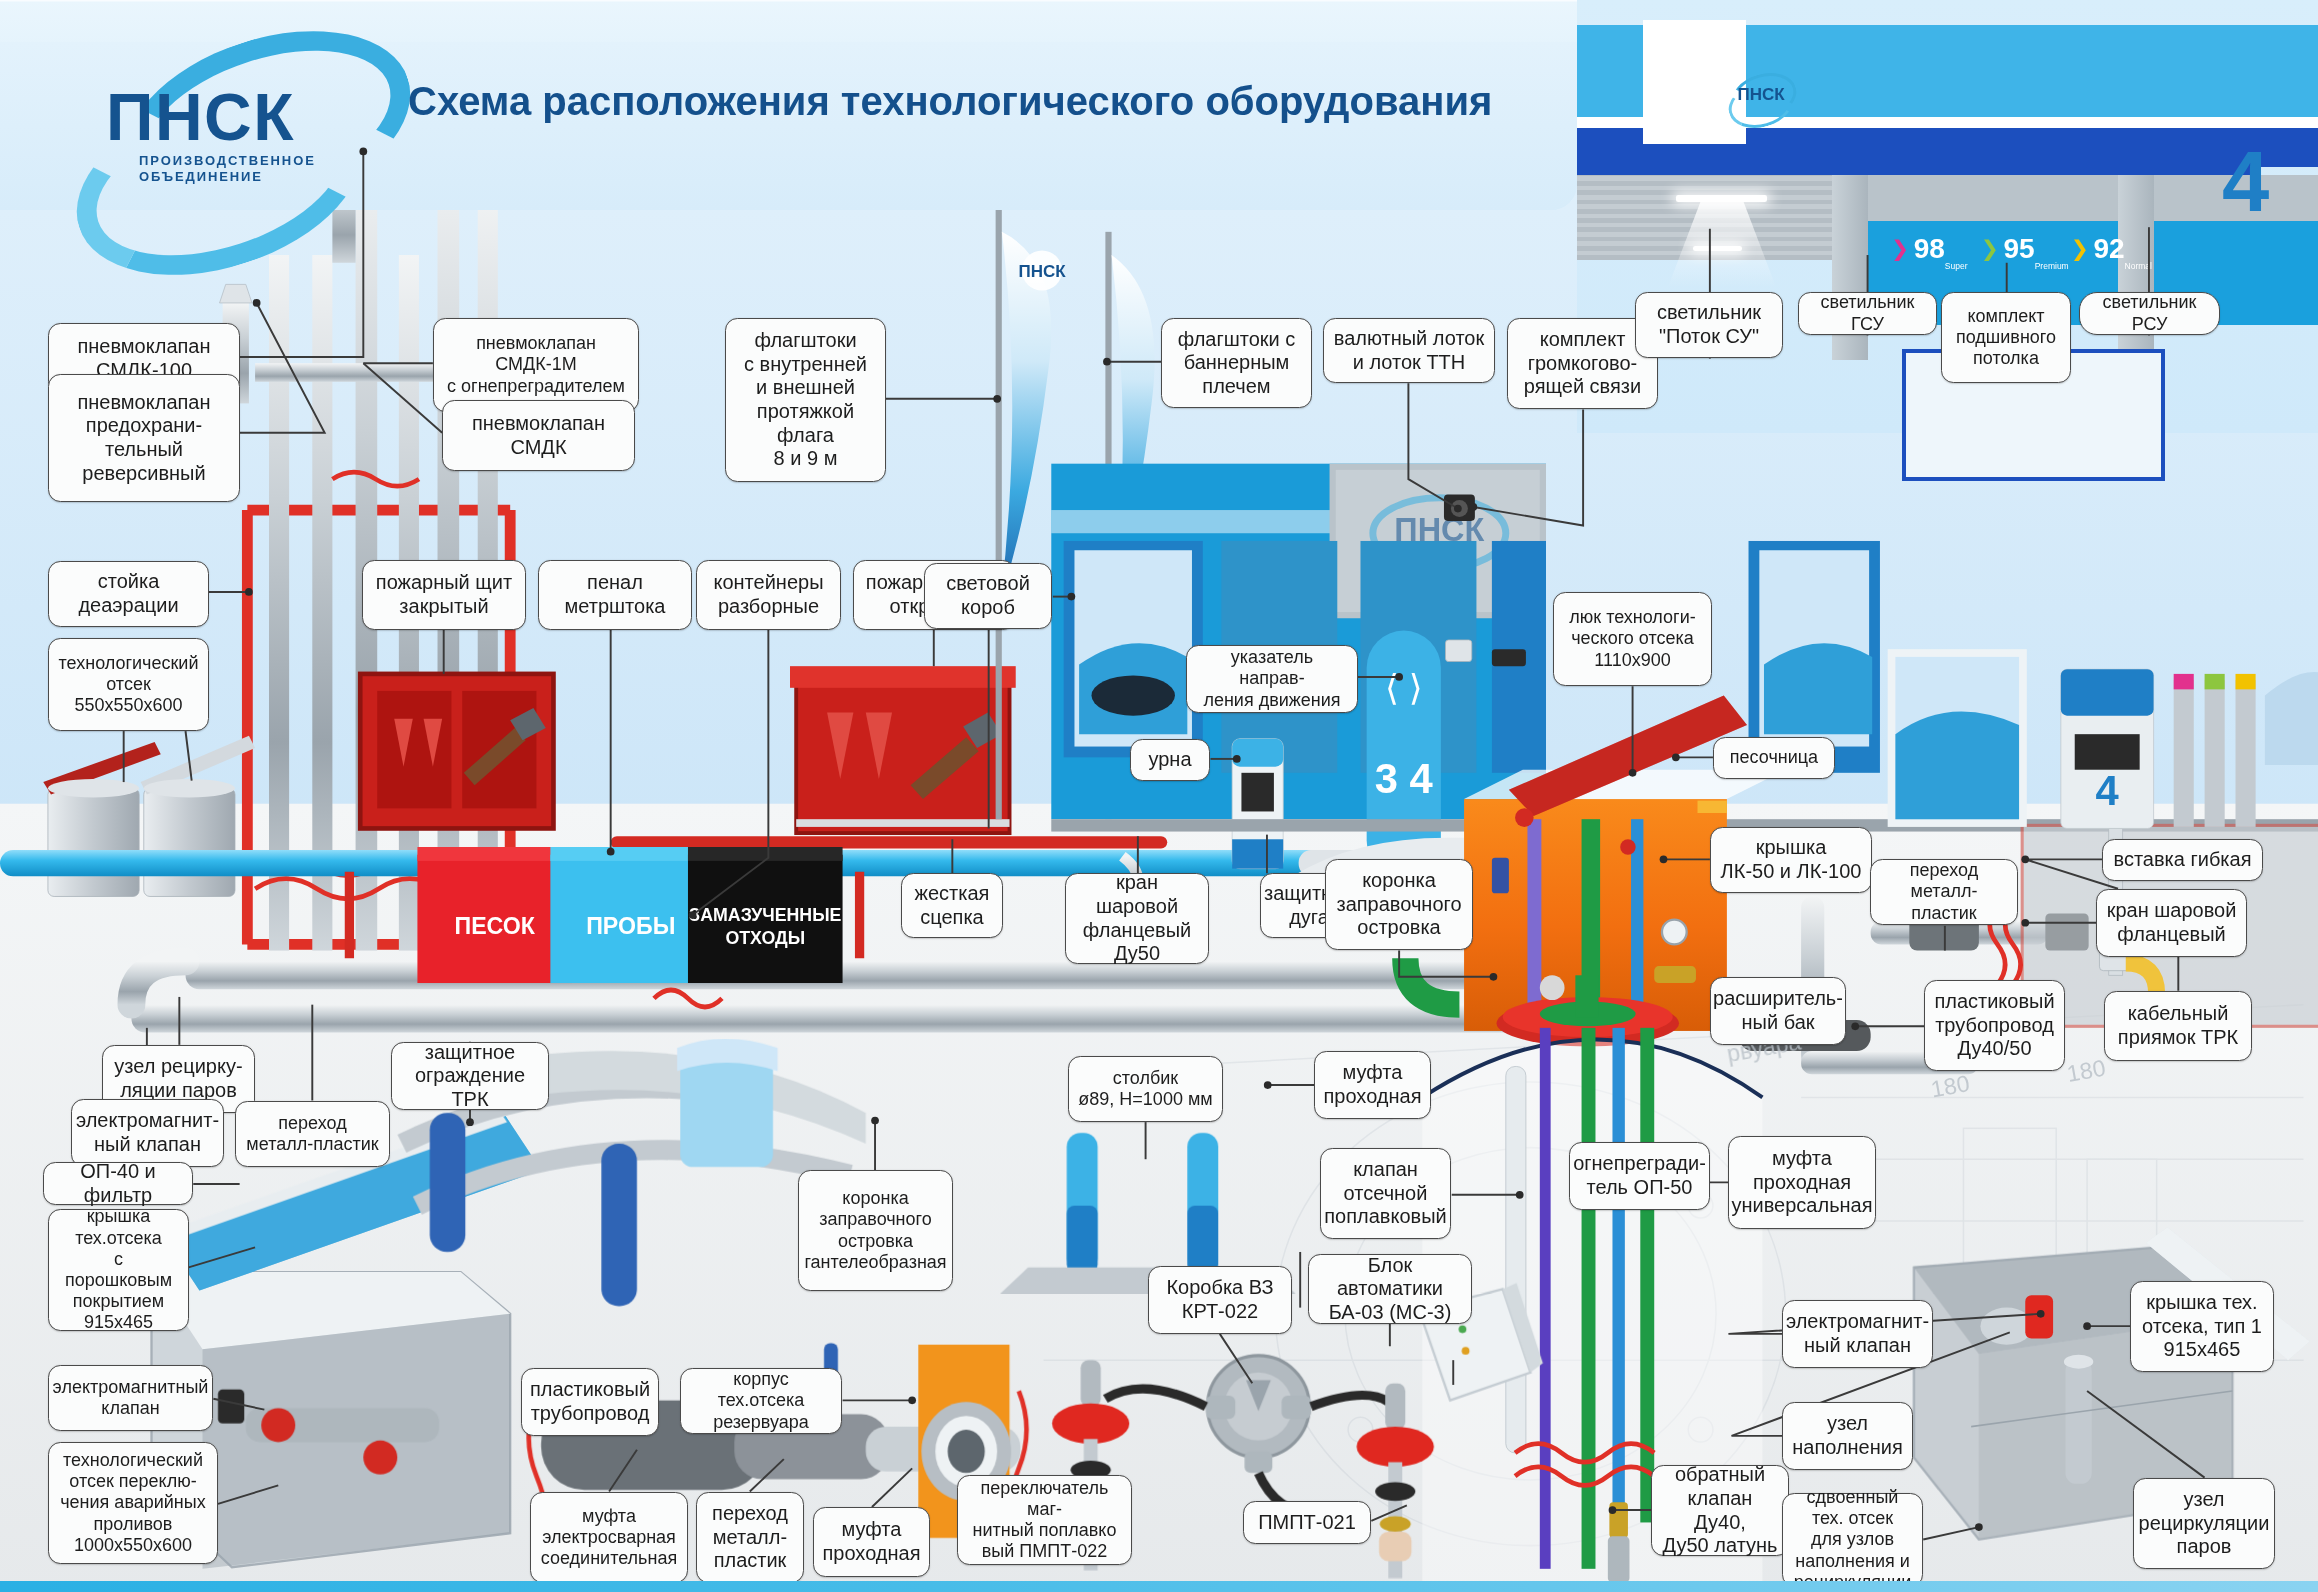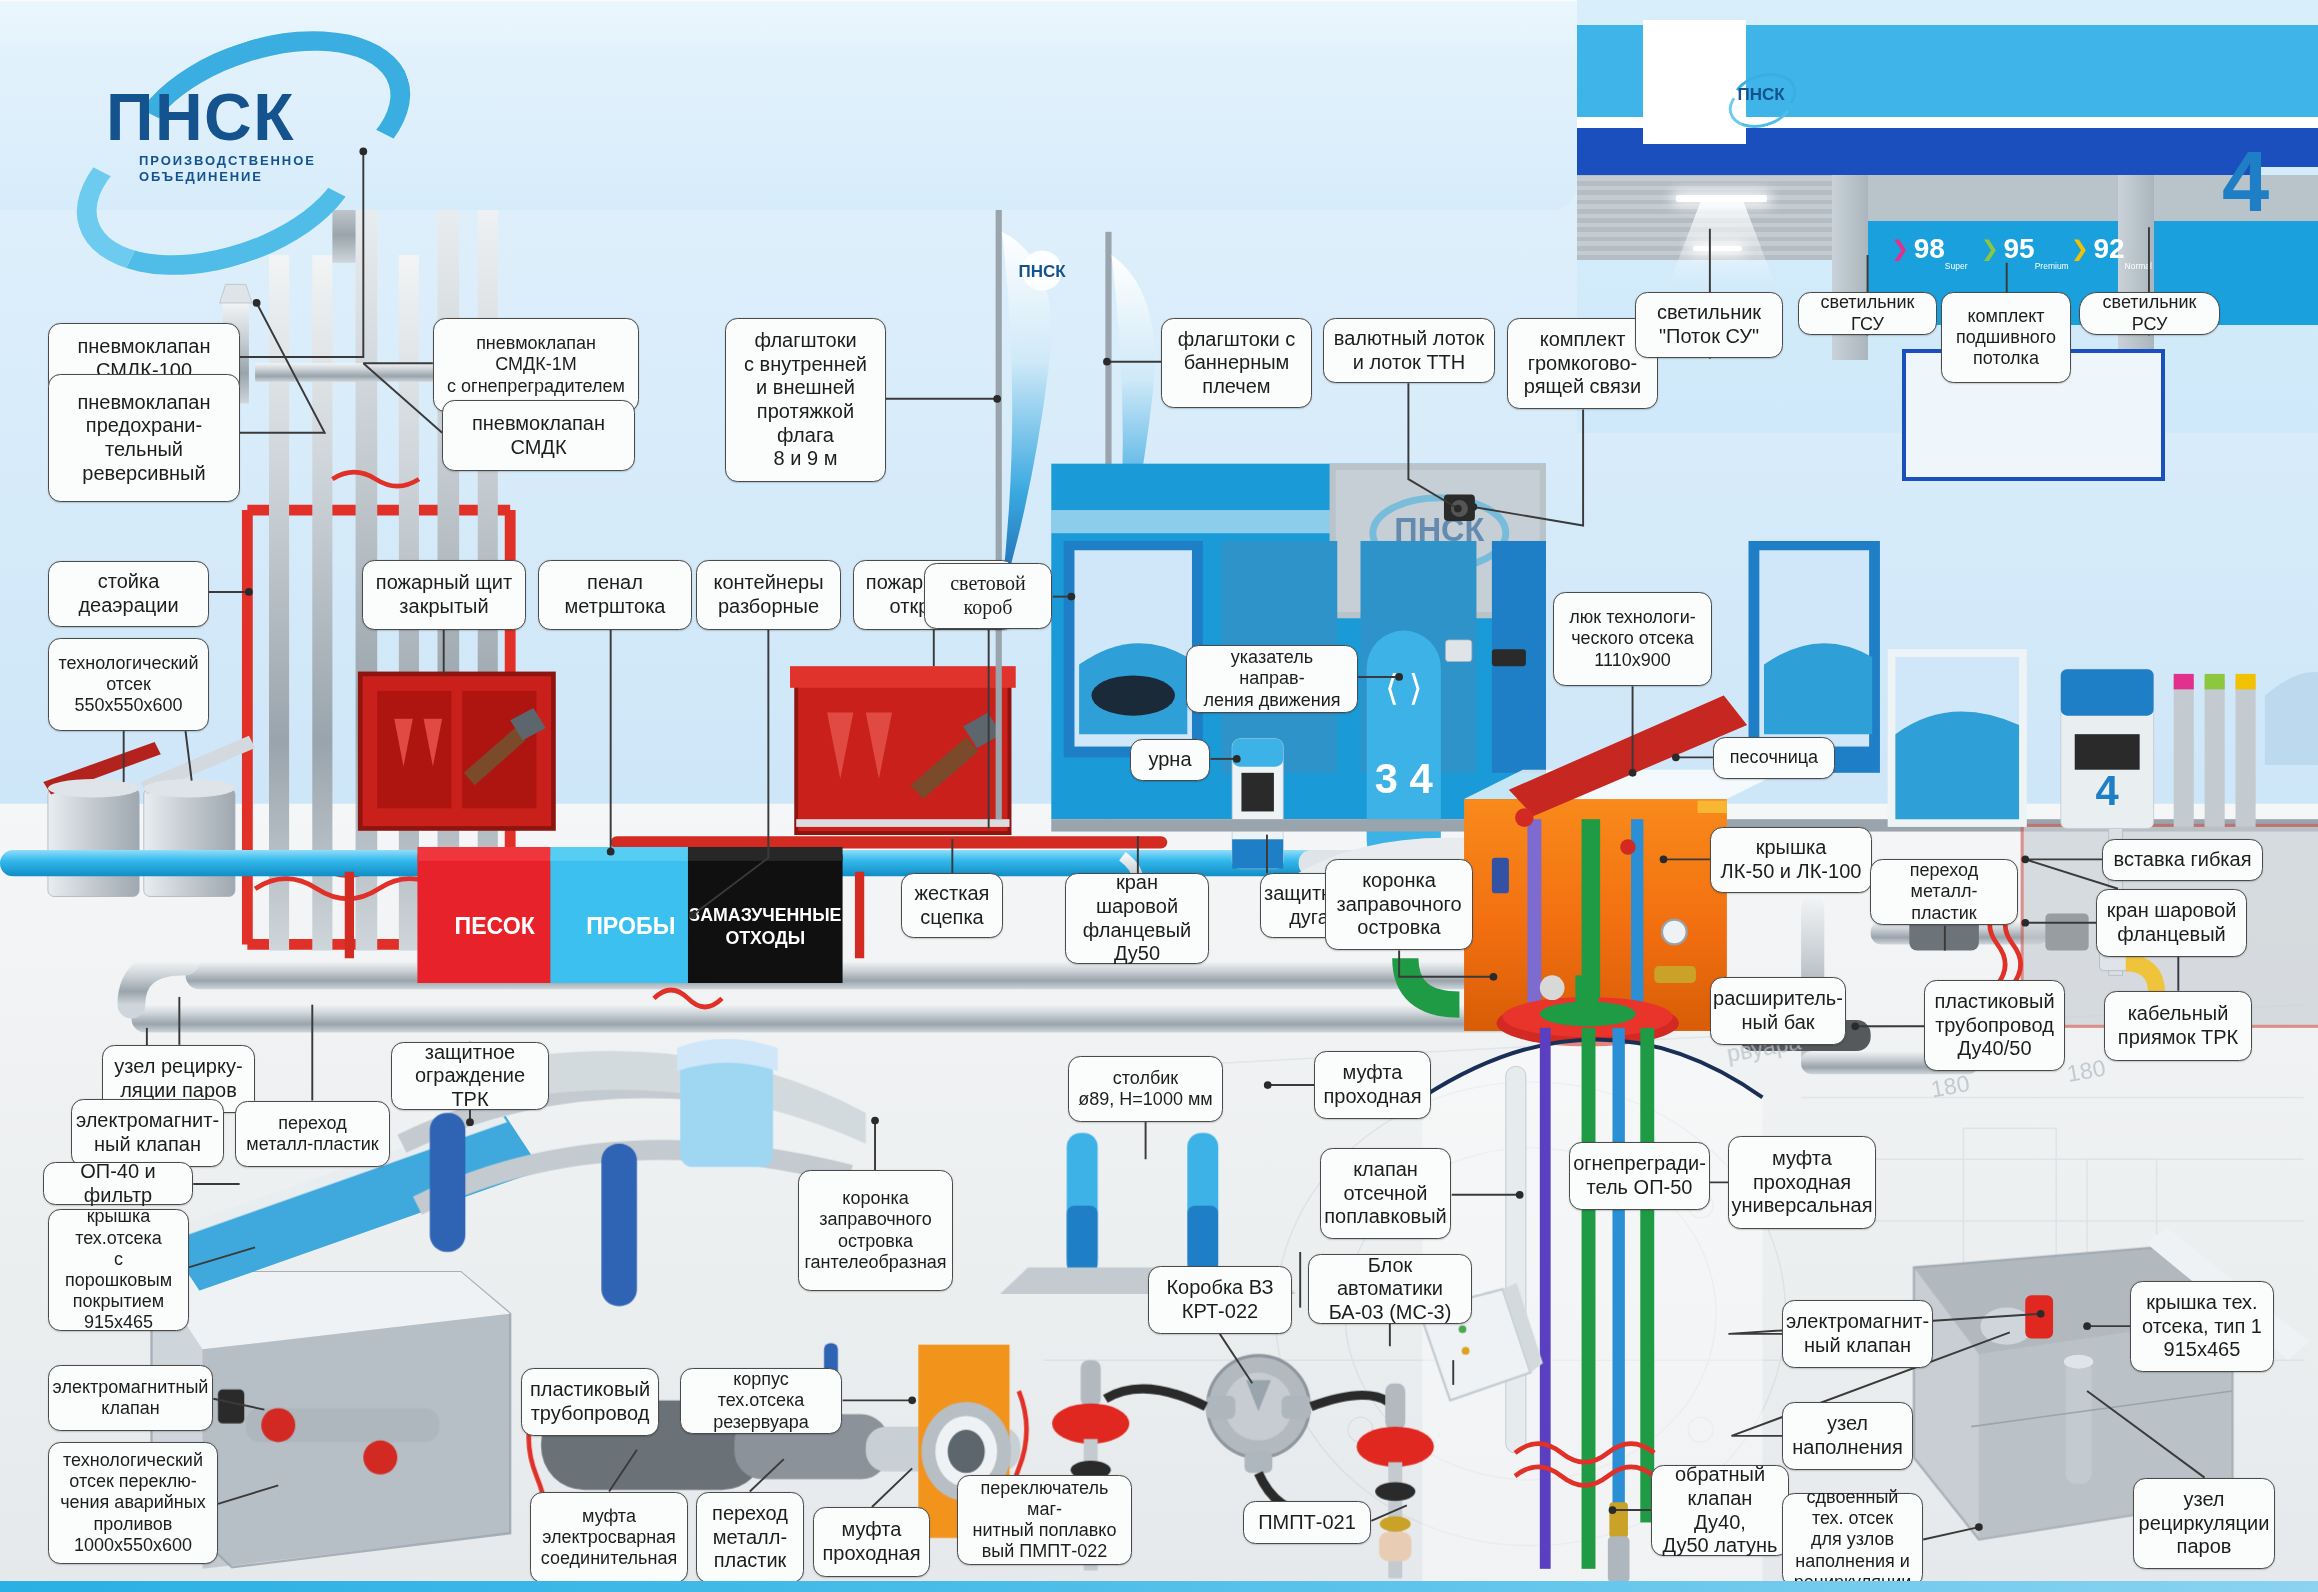--- a/index.html
+++ b/index.html
@@ -550,20 +550,21 @@
     <div class="swoosh" id="swoosh-bottom"></div>
     <div class="swoosh" id="swoosh-top"></div>
     <div id="logo-text">ПНСК</div>
     <div id="logo-sub">
       <div>ПРОИЗВОДСТВЕННОЕ</div>
       <div>ОБЪЕДИНЕНИЕ</div>
     </div>
   </div>
 
   <div class="abs" id="title-block">
+    <div class="title-line">Схема расположения технологического оборудования</div>
   </div>
 
   <div class="abs" id="canopy">
     <div id="canopy-sky"></div>
     <div id="fascia-top"></div>
     <div id="fascia-white"></div>
     <div id="fascia-blue"></div>
     <div id="fascia-sign">
       <div id="sign-logo">
         <div id="sign-swoosh2"></div>
@@ -756,21 +757,21 @@
 отсек
 550х550х600</div>
       <div class="cal" style="left: 362px; top: 560px; width: 164px; height: 70px; text-align: center;">пожарный щит
 закрытый</div>
       <div class="cal" style="left: 538px; top: 560px; width: 154px; height: 70px;">пенал
 метрштока</div>
       <div class="cal" style="left: 696px; top: 560px; width: 145px; height: 70px;">контейнеры
 разборные</div>
       <div class="cal" style="left: 853px; top: 560px; width: 162px; height: 70px;">пожарный щит
 открытый</div>
-      <div class="cal" style="left: 924px; top: 563px; width: 128px; height: 66px; font-family: Liberation Serif, serif;">световой
+      <div class="cal" style="left: 924px; top: 563px; width: 128px; height: 66px;">световой
 короб</div>
       <div class="cal sm" style="left: 1553px; top: 592px; width: 159px; height: 94px;">люк технологи-
 ческого отсека
 1110х900</div>
       <div class="cal sm" style="left: 1186px; top: 645px; width: 172px; height: 68px;">указатель направ-
 ления движения</div>
       <div class="cal" style="left: 1130px; top: 739px; width: 80px; height: 42px;">урна</div>
       <div class="cal sm" style="left: 1713px; top: 737px; width: 122px; height: 42px;">песочница</div>
       <div class="cal" style="left: 901px; top: 873px; width: 102px; height: 65px;">жесткая
 сцепка</div>

